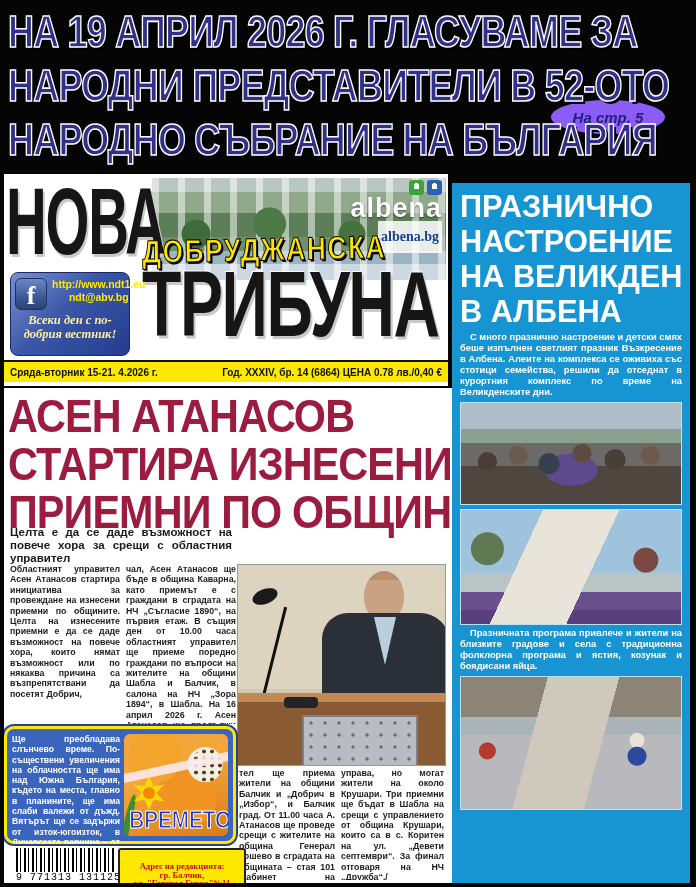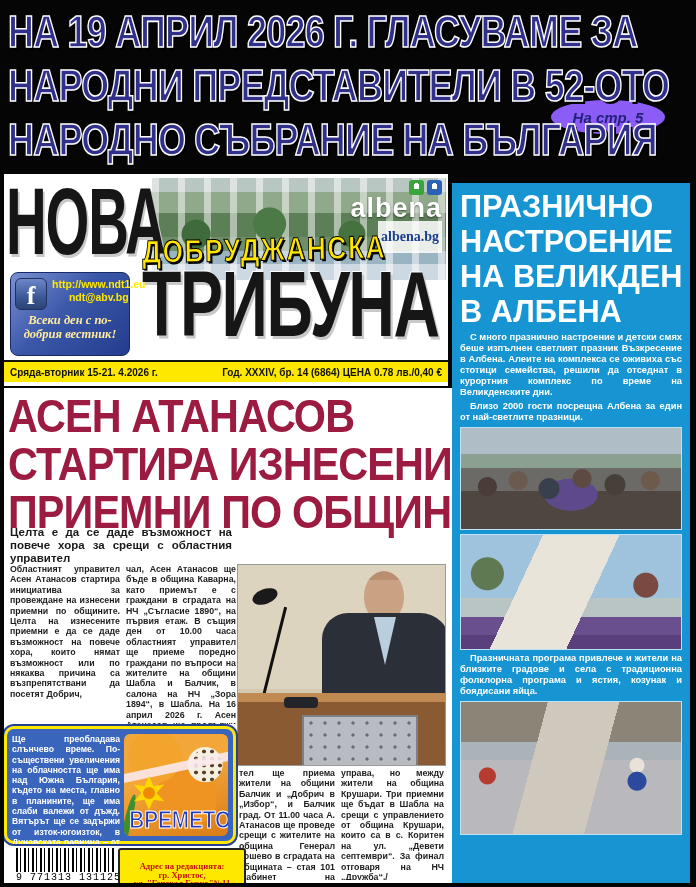--- a/index.html
+++ b/index.html
@@ -213,21 +213,21 @@
       <div class="man-head"></div>
       <div class="man-torso"></div>
       <div class="man-shirt"></div>
       <div class="desk"></div>
       <div class="desk-item"></div>
       <div class="desk-panel"></div>
     </div>
 
     <div class="bodycol c3">тел ще приема жители на общини Балчик и „Добрич в „Избор“, и Балчик град. От 11.00 часа А. Атанасов ще проведе срещи с жителите на община Генерал Тошево в сградата на общината – стая 101 (кабинет на Общинския съвет Г. Тошево). Приемите за деня – от 14.00 ч., ще преминат в областната</div>
     <div class="bodycol c4">
-      <span>управа, но между жители на община Крушари. Три приемни ще бъдат в Шабла на срещи с управлението от община Крушари, които са в с. Коритен на ул. „Девети септември“. За финал отговаря на НЧ „Дружба“./</span>
+      <span>управа, но могат жители на около Крушари. Три приемни ще бъдат в Шабла на срещи с управлението от община Крушари, които са в с. Коритен на ул. „Девети септември“. За финал отговаря на НЧ „Дружба“./</span>
       
     </div>
 
     <div class="weather">
       <div class="w-text">Ще преобладава слънчево време. По-съществени увеличения на облачността ще има над Южна България, където на места, главно в планините, ще има слаби валежи от дъжд. Вятърът ще се задържи от изток-югоизток, в Дунавската равнина – от север-североизток, слаб до умерен. Максималните температури ще бъдат между 16 и 21, в София – около 19.</div>
       <div class="w-img">
         <div class="quail-dots"></div>
         <div class="ribbon"></div>
         <div class="leaf"></div>
         <div class="daffodil"></div>
@@ -236,33 +236,32 @@
       </div>
     </div>
 
     <div class="barcode">
       <div class="bc-bars"></div>
       <div class="bc-digits">9 771313 131125</div>
     </div>
 
     <div class="address">
       <div>Адрес на редакцията:</div>
-      <div>гр. Христос,</div>
+      <div>гр. Балчик,</div>
       <div>ул. "Генерал Гурко"№11</div>
       <div>Тел.: 0885996991</div>
     </div>
   </div>
 
   <div class="bluecol">
     <div class="bh-line">ПРАЗНИЧНО</div>
     <div class="bh-line">НАСТРОЕНИЕ</div>
     <div class="bh-line">НА ВЕЛИКДЕН</div>
     <div class="bh-line">В АЛБЕНА</div>
     <div class="bpara">С много празнично настроение и детски смях беше изпълнен светлият празник Възкресение в Албена. Алеите на комплекса се оживиха със стотици семейства, решили да отседнат в курортния комплекс по време на Великденските дни.</div>
-    <div class="bpara">Близо 2000 гости посрещна Албена за един от най-светлите празници.</div>
     <div class="bphoto ph-crowd"></div>
     <div class="bphoto ph-priest"></div>
     <div class="bcap">Празничната програма привлече и жители на близките градове и села с традиционна фолклорна програма и ястия, козунак и боядисани яйца.</div>
     <div class="bphoto ph-dance"></div>
 
   </div>
 
 </div>
 
 </body></html>

